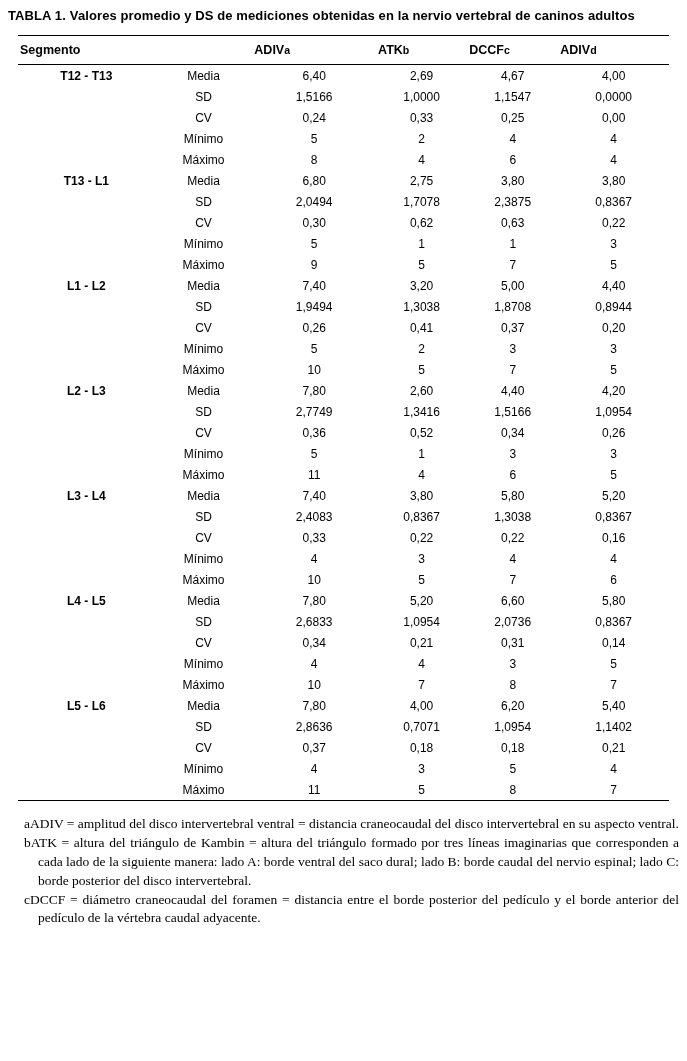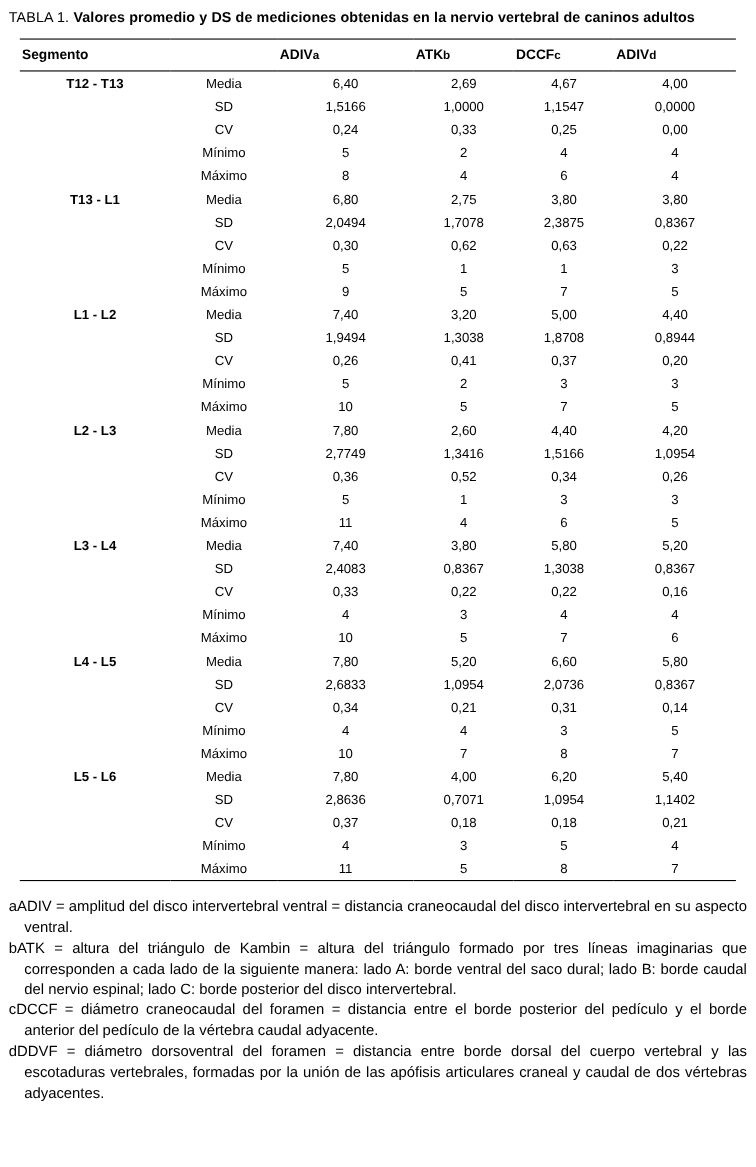--- a/index.html
+++ b/index.html
@@ -15,21 +15,21 @@
     color: #000;
     font-family: "Liberation Sans", sans-serif;
   }
   .title {
     font-size: 13px;
     font-weight: 700;
     margin: 2px 0 12px 0;
     letter-spacing: 0.1px;
   }
   .title-label {
-    font-weight: 400;
+    font-weight: 700;
     margin-right: 4px;
   }
   table.measurements-table {
     border-collapse: collapse;
     width: calc(100% - 20px);
     margin: 0 10px;
     font-size: 12px;
     border-top: 1.5px solid #000;
     border-bottom: 1.5px solid #000;
   }
@@ -45,22 +45,22 @@
     text-align: center;
     vertical-align: middle;
   }
   td.seg {
     font-weight: 700;
   }
   .col-marker {
     font-size: 0.85em;
   }
   .footnotes {
-    margin: 14px 0 0 0;
-    font-family: Liberation Sans, sans-serif;
+    margin: 14px 0 0 16px;
+    font-family: Liberation Serif, serif;
     font-size: 13.5px;
     line-height: 1.4;
     text-align: justify;
   }
   .footnote {
     margin: 0;
     padding-left: 14px;
     text-indent: -14px;
   }
 </style>
@@ -373,16 +373,15 @@
           <td class="val">8</td>
           <td class="val">7</td>
         </tr>
       </tbody>
   </table>
 
   <div class="footnotes">
       <p class="footnote"><span>a</span>ADIV = amplitud del disco intervertebral ventral = distancia craneocaudal del disco intervertebral en su aspecto ventral.</p>
       <p class="footnote"><span>b</span>ATK = altura del triángulo de Kambin = altura del triángulo formado por tres líneas imaginarias que corresponden a cada lado de la siguiente manera: lado A: borde ventral del saco dural; lado B: borde caudal del nervio espinal; lado C: borde posterior del disco intervertebral.</p>
       <p class="footnote"><span>c</span>DCCF = diámetro craneocaudal del foramen = distancia entre el borde posterior del pedículo y el borde anterior del pedículo de la vértebra caudal adyacente.</p>
-      <p class="footnote"><span>d</span>DDVF = diámetro dorsoventral del foramen = distancia entre borde dorsal del cuerpo vertebral y las escotaduras vertebrales, formadas por la unión de las apófisis articulares craneal y caudal de dos vértebras adyacentes.</p>
     </div>
 
 </div>
 
 </body></html>

